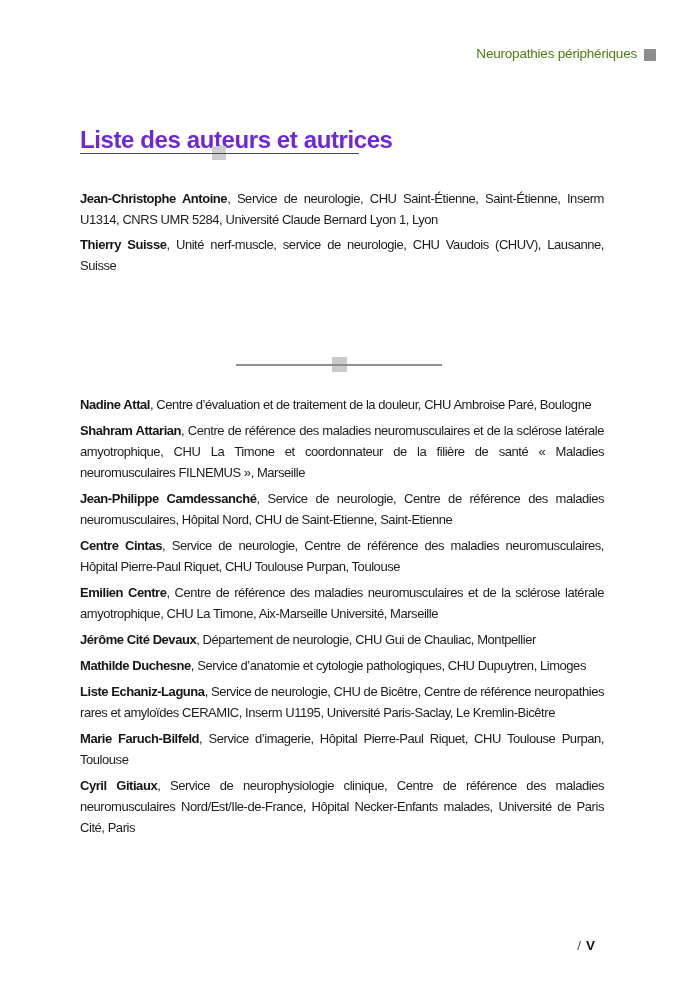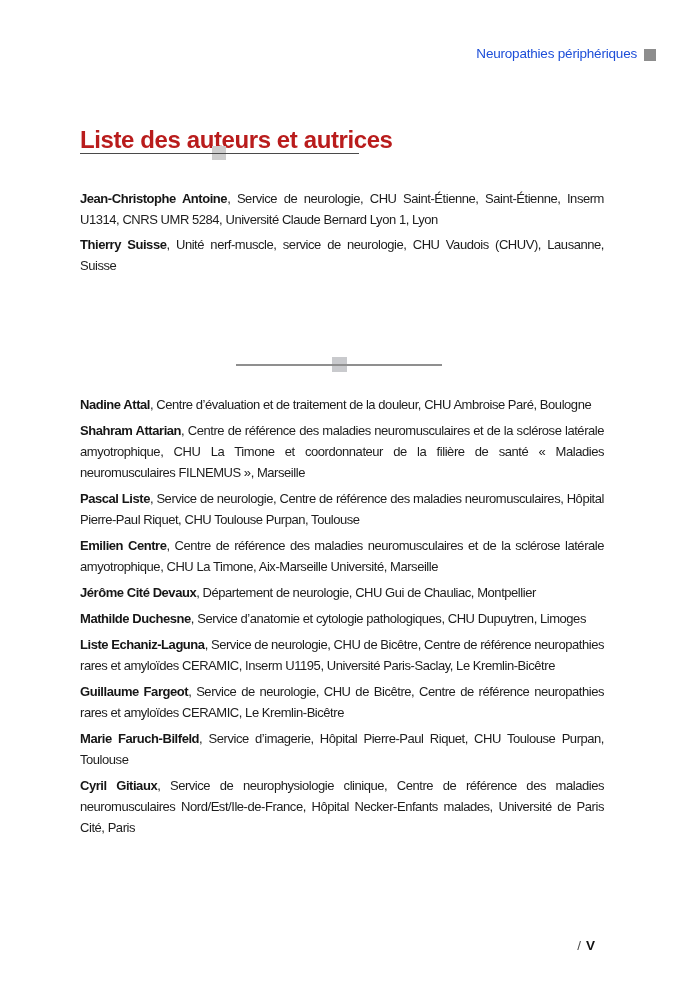--- a/index.html
+++ b/index.html
@@ -13,31 +13,31 @@
     position: relative;
     width: 700px; height: 988px;
     overflow: hidden;
     background: #ffffff;
   }
 
   
   .running-head {
     position: absolute; top: 46px; right: 44px;
     display: flex; align-items: flex-end; gap: 7px;
-    font-size: 13.5px; letter-spacing: -0.2px; color: #1d4ed8;
+    font-size: 13.5px; letter-spacing: -0.2px; color: #4d7c0f;
   }
   .running-head .square {
     width: 12px; height: 12px; background: #8d8d8d; flex: 0 0 auto;
   }
 
   
   .chapter-title {
     position: absolute; top: 110px; left: 80px;
     font-size: 24px; font-weight: 700; letter-spacing: -0.4px;
-    color: #b91c1c;
+    color: #6d28d9;
   }
   .title-rule {
     position: absolute; top: 146px; left: 80px;
     width: 279px; height: 14px;
   }
   .title-rule .rule-square {
     position: absolute; top: 0; left: 132px;
     width: 14px; height: 14px; background: #cdcdcd;
   }
   .title-rule .rule-line {
@@ -103,26 +103,26 @@
   </div>
 
   <div class="mid-divider">
     <span class="div-square"></span>
     <span class="div-line"></span>
   </div>
 
   <div class="entries authors-block">
     <p class="entry"><strong class="nm">Nadine Attal</strong><span>, </span><span>Centre d’évaluation et de traitement de la douleur, CHU Ambroise Paré, Boulogne</span></p>
     <p class="entry"><strong class="nm">Shahram Attarian</strong><span>, </span><span>Centre de référence des maladies neuromusculaires et de la sclérose latérale amyotrophique, CHU La Timone et coordonnateur de la filière de santé « Maladies neuromusculaires FILNEMUS », Marseille</span></p>
-    <p class="entry"><strong class="nm">Pascal Liste</strong><span>, </span><span>Service de neurologie, Centre de référence des maladies neuromusculaires, Hôpital Pierre-Paul Riquet, CHU Toulouse Purpan, Toulouse</span></p>
+    <p class="entry"><strong class="nm">Jean-Philippe Camdessanché</strong><span>, </span><span>Service de neurologie, Centre de référence des maladies neuromusculaires, Hôpital Nord, CHU de Saint-Etienne, Saint-Etienne</span></p>
+    <p class="entry"><strong class="nm">Centre Cintas</strong><span>, </span><span>Service de neurologie, Centre de référence des maladies neuromusculaires, Hôpital Pierre-Paul Riquet, CHU Toulouse Purpan, Toulouse</span></p>
     <p class="entry"><strong class="nm">Emilien Centre</strong><span>, </span><span>Centre de référence des maladies neuromusculaires et de la sclérose latérale amyotrophique, CHU La Timone, Aix-Marseille Université, Marseille</span></p>
     <p class="entry"><strong class="nm">Jérôme Cité Devaux</strong><span>, </span><span>Département de neurologie, CHU Gui de Chauliac, Montpellier</span></p>
     <p class="entry"><strong class="nm">Mathilde Duchesne</strong><span>, </span><span>Service d’anatomie et cytologie pathologiques, CHU Dupuytren, Limoges</span></p>
     <p class="entry"><strong class="nm">Liste Echaniz-Laguna</strong><span>, </span><span>Service de neurologie, CHU de Bicêtre, Centre de référence neuropathies rares et amyloïdes CERAMIC, Inserm U1195, Université Paris-Saclay, Le Kremlin-Bicêtre</span></p>
-    <p class="entry"><strong class="nm">Guillaume Fargeot</strong><span>, </span><span>Service de neurologie, CHU de Bicêtre, Centre de référence neuropathies rares et amyloïdes CERAMIC, Le Kremlin-Bicêtre</span></p>
     <p class="entry"><strong class="nm">Marie Faruch-Bilfeld</strong><span>, </span><span>Service d’imagerie, Hôpital Pierre-Paul Riquet, CHU Toulouse Purpan, Toulouse</span></p>
     <p class="entry"><strong class="nm">Cyril Gitiaux</strong><span>, </span><span>Service de neurophysiologie clinique, Centre de référence des maladies neuromusculaires Nord/Est/Ile-de-France, Hôpital Necker-Enfants malades, Université de Paris Cité, Paris</span></p>
   </div>
 
   <div class="folio">
     <span class="slash">/</span><span class="num">V</span>
   </div>
 
 </div>
 

